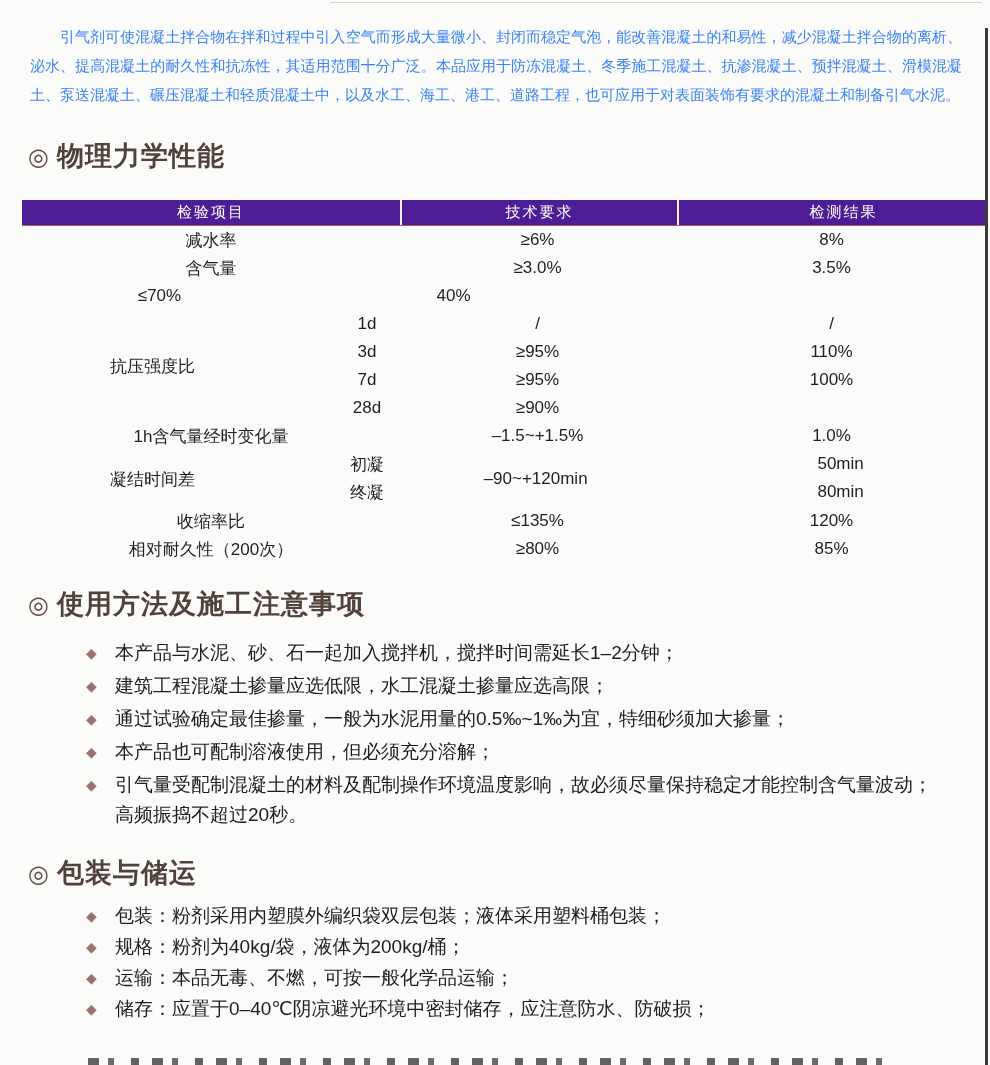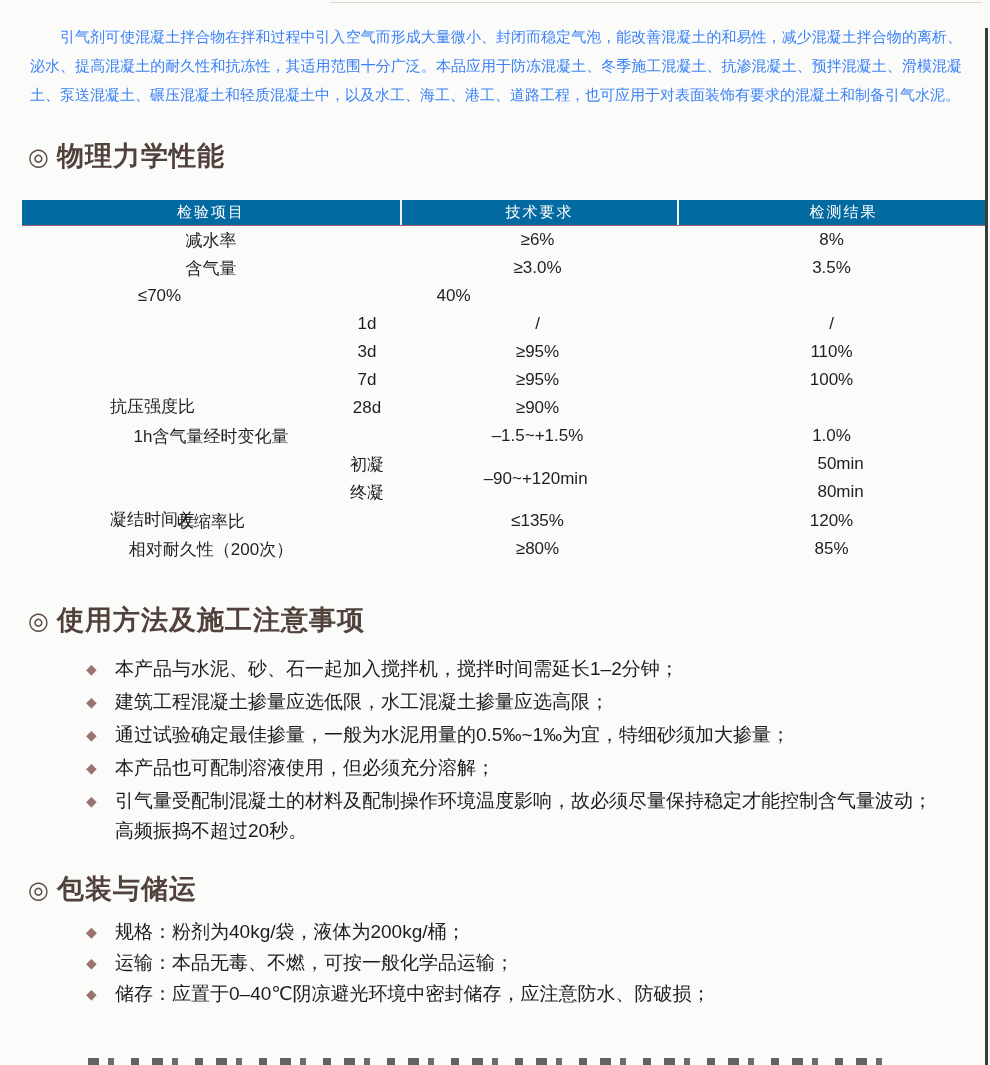--- a/index.html
+++ b/index.html
@@ -32,39 +32,39 @@
     color:#3b82f6;
   }
   
   .sec{
     margin:0 0 0 28px;
     font-size:27px;line-height:34px;font-weight:bold;
     color:#50413b;letter-spacing:1px;
   }
   .sec .marker{font-weight:normal;font-size:24px;color:#5d4c44;margin-right:7px;}
   .sec1{margin-top:30px;}
-  .sec2{margin-top:40px;}
+  .sec2{margin-top:24px;}
   .sec3{margin-top:26px;}
   
   .ptable{margin:26px 0 0 22px;width:966px;font-size:17px;color:#1f1f1f;}
-  .thead{display:flex;height:25px;background:#0369a1;border-bottom:1px solid #a4606b;}
+  .thead{display:flex;height:25px;background:#4c1d95;border-bottom:1px solid #a4606b;}
   .th{display:flex;align-items:center;justify-content:center;
       color:#ffffff;font-size:15px;letter-spacing:2px;}
   .th.h1{width:378px;border-right:2px solid #f4eeee;}
   .th.h2{width:275px;border-right:2px solid #f4eeee;}
   .th.h3{flex:1;margin-left:20px;}
   .trow{display:flex;height:28px;}
   .td{display:flex;align-items:center;justify-content:center;}
   .c1{width:378px;}
   .c2{width:275px;}
   .c3{width:313px;}
   .trow.g4{height:112px;}
   .trow.g2{height:57px;gap:28px;}
   .gwrap{position:relative;display:block;}
-  .glabel{position:absolute;left:88px;top:50%;transform:translateY(-50%);white-space:nowrap;margin-top:40px;}
+  .glabel{position:absolute;left:88px;top:50%;transform:translateY(-50%);white-space:nowrap;}
   .gsubs{position:absolute;left:310px;top:0;bottom:0;width:70px;display:flex;flex-direction:column;text-align:right;}
   .stack{flex-direction:column;justify-content:flex-start;}
   .sline{height:28px;display:flex;align-items:center;justify-content:center;width:100%;}
   
   .blist{list-style:none;margin:16px 0 0 0;padding:0;}
   .blist2{margin-top:10px;}
   .bitem{
     position:relative;margin:0 35px 3px 85px;padding-left:30px;
     font-size:19px;line-height:30px;color:#1d1d1d;
   }
@@ -192,20 +192,21 @@
     </li>
   </ul>
 
   <h2 class="sec sec3">
     <span class="marker">◎</span><span>包装与储运</span>
   </h2>
 
   <ul class="blist blist2">
     <li class="bitem">
       <span class="dia">◆</span>
+      <span class="btext">包装：粉剂采用内塑膜外编织袋双层包装；液体采用塑料桶包装；</span>
     </li>
     <li class="bitem">
       <span class="dia">◆</span>
       <span class="btext">规格：粉剂为40kg/袋，液体为200kg/桶；</span>
     </li>
     <li class="bitem">
       <span class="dia">◆</span>
       <span class="btext">运输：本品无毒、不燃，可按一般化学品运输；</span>
     </li>
     <li class="bitem">

